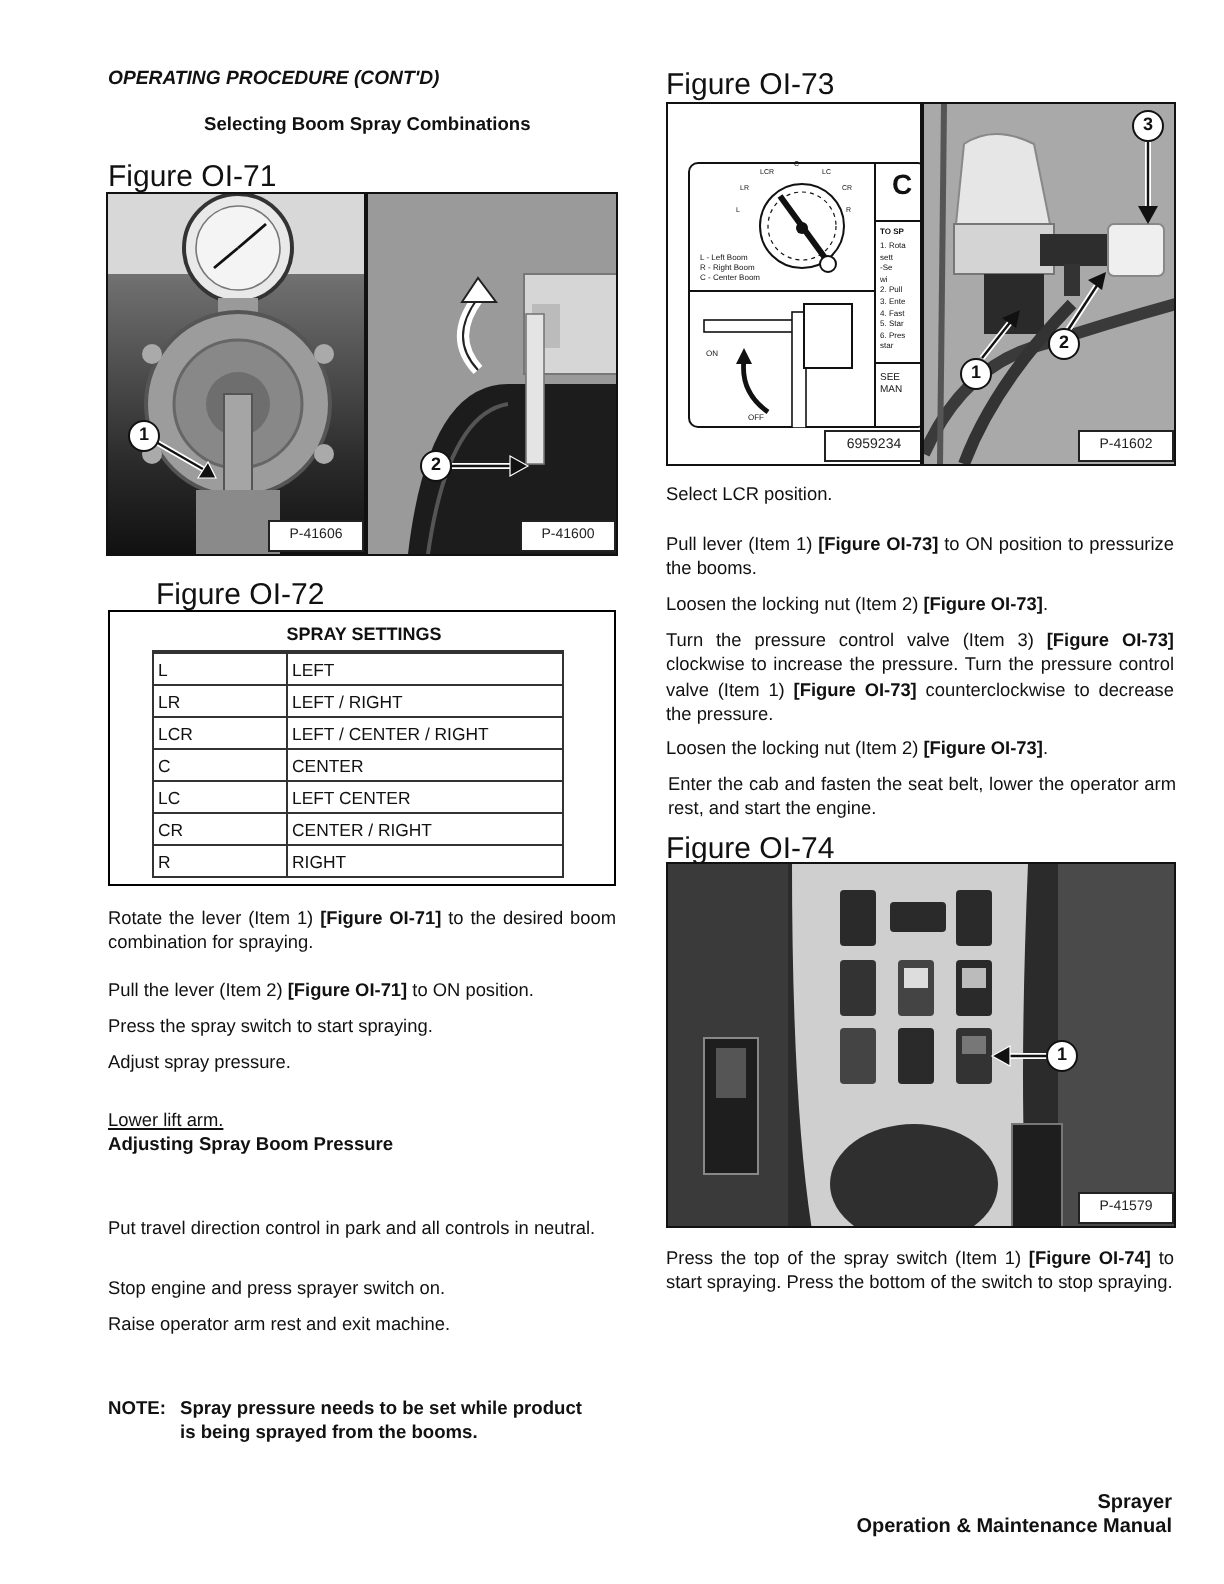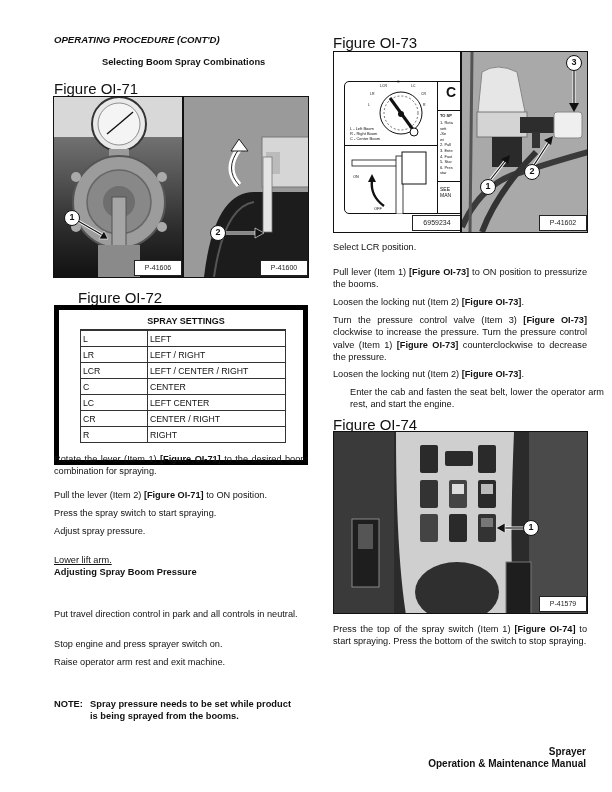--- a/index.html
+++ b/index.html
@@ -73,21 +73,21 @@
     <polygon points="210,136 201,131 201,141" fill="#111" stroke="#fff" stroke-width="0.6"></polygon>
   </svg>
   <div class="callout" style="left:10px;top:113px;">1</div>
   <div class="callout" style="left:156px;top:128px;">2</div>
   <div class="plabel" style="left:80px;top:163px;width:48px;height:16px;">P-41606</div>
   <div class="plabel" style="left:206px;top:163px;width:48px;height:16px;">P-41600</div>
 </div>
 
 <div class="abs fig" style="left:54px;top:289px;padding-left:24px;">Figure OI-72</div>
 
-<div class="abs" style="left:54px;top:305px;width:254px;height:160px;border:5px solid #000000;box-sizing:border-box;">
+<div class="abs" style="left:54px;top:305px;width:254px;height:138px;border:1px solid #000000;box-sizing:border-box;">
   <div class="abs h2" style="left:0;top:6px;width:254px;text-align:center;font-size:9px;">SPRAY SETTINGS</div>
   <table class="spray abs" style="left:21px;top:19px;width:206px;border-top:2px solid #333;">
     <tbody id="spray-body">
         <tr>
           <td style="width: 62px;">L</td>
           <td>LEFT</td>
         </tr>
         <tr>
           <td style="width: 62px;">LR</td>
           <td>LEFT / RIGHT</td>
@@ -231,21 +231,21 @@
 </div>
 <div class="abs p" style="left:333px;top:296px;width:254px;">
   <span>Loosen the locking nut (Item 2) </span><b>[Figure OI-73]</b><span>.</span>
 </div>
 <div class="abs p" style="left:333px;top:314px;width:254px;">
   <span>Turn the pressure control valve (Item 3) </span><b>[Figure OI-73]</b><span> clockwise to increase the pressure. Turn the pressure control valve (Item 1) </span><b>[Figure OI-73]</b><span> counterclockwise to decrease the pressure.</span>
 </div>
 <div class="abs p" style="left:333px;top:368px;width:254px;">
   <span>Loosen the locking nut (Item 2) </span><b>[Figure OI-73]</b><span>.</span>
 </div>
-<div class="abs p" style="left:350px;top:386px;width:254px;">Enter the cab and fasten the seat belt, lower the operator arm rest, and start the engine.</div>
+<div class="abs p" style="left:334px;top:386px;width:254px;">Enter the cab and fasten the seat belt, lower the operator arm rest, and start the engine.</div>
 
 <div class="abs fig" style="left:333px;top:416px;">Figure OI-74</div>
 
 <div class="frame" style="left:333px;top:431px;width:255px;height:183px;background:#2b2b2b;">
   <svg width="255" height="183" style="position:absolute;left:0;top:0;">
     <rect x="0" y="0" width="60" height="183" fill="#3a3a3a"></rect>
     <rect x="195" y="0" width="60" height="183" fill="#4a4a4a"></rect>
     <path d="M62 0 L180 0 Q175 120 180 183 L72 183 Q62 120 62 0 Z" fill="#cfcfcf"></path>
     <rect x="86" y="13" width="18" height="28" rx="2" fill="#2a2a2a"></rect>
     <rect x="111" y="19" width="28" height="15" rx="2" fill="#2a2a2a"></rect>

